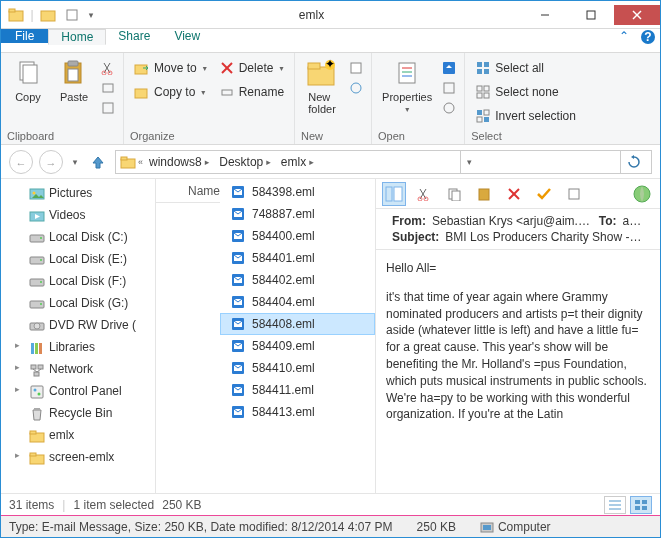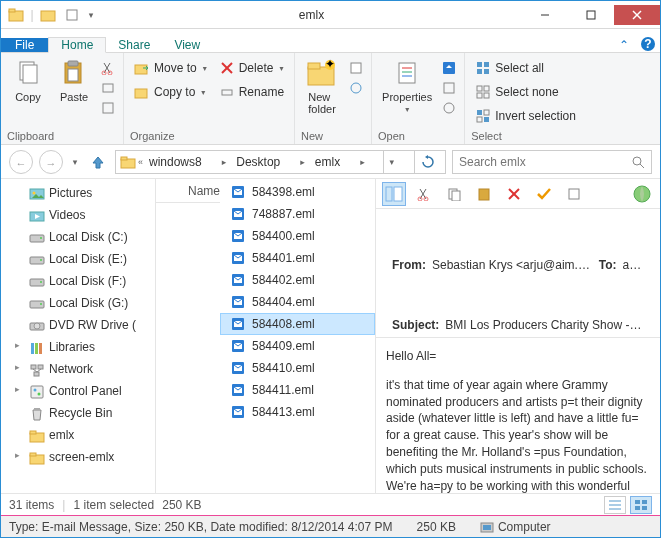--- a/index.html
+++ b/index.html
@@ -9,21 +9,21 @@
 .titlebar { height: 28px; background: #fff; display: flex; align-items: center; border-bottom: 1px solid #d9d9d9; }
 .titlebar .qat { display: flex; align-items: center; gap: 2px; padding: 0 4px; }
 .titlebar .qat-icon { width: 22px; height: 22px; display: flex; align-items: center; justify-content: center; }
 .titlebar .title { flex: 1; text-align: center; font-size: 12px; color: #333; }
 .titlebar .winbtns { display: flex; }
 .titlebar .winbtn { width: 46px; height: 20px; display: flex; align-items: center; justify-content: center; font-size: 11px; }
 .titlebar .winbtn.close { background: #c75050; color: #fff; width: 46px; height: 20px; }
 .titlebar .winbtn.close svg { stroke: #fff; }
 
 
-.ribbon-tabs { height: 24px; background: #fff; display: flex; align-items: flex-end; border-bottom: 1px solid #dadada; }
+.ribbon-tabs { height: 24px; background: #fff; display: flex; align-items: flex-start; border-bottom: 1px solid #dadada; }
 .ribbon-tabs .file-tab { background: #1979ca; color: #fff; padding: 0 14px; display: flex; align-items: center; font-size: 12px; }
 .ribbon-tabs .tab { padding: 0 12px; display: flex; align-items: center; font-size: 12px; color: #0f766e; }
 .ribbon-tabs .tab.active { background: #f5f6f7; border: 1px solid #dadada; border-bottom: 1px solid #f5f6f7; margin-bottom: -1px; }
 .ribbon-tabs .spacer { flex: 1; }
 .ribbon-tabs .help { width: 24px; display: flex; align-items: center; justify-content: center; }
 .ribbon-tabs .collapse { width: 24px; display: flex; align-items: center; justify-content: center; color: #1979ca; }
 
 
 .ribbon { height: 92px; background: #f5f6f7; display: flex; border-bottom: 1px solid #dadada; }
 .ribbon-group { border-right: 1px solid #e2e3e4; padding: 2px 6px 0 6px; display: flex; flex-direction: column; }
@@ -39,21 +39,21 @@
 .mini-icons { display:flex; flex-direction:column; gap:2px; padding-top:4px;}
 .mini-icons .mi { width:18px; height:18px; display:flex;align-items:center;justify-content:center;}
 
 
 .addressbar { height: 34px; display: flex; align-items: center; gap: 6px; padding: 0 8px; border-bottom: 1px solid #e5e5e5; }
 .navbtn { width: 24px; height: 24px; border: 1px solid #ccc; border-radius: 50%; display: flex; align-items: center; justify-content: center; color: #999; font-size: 11px; }
 .navdd { width:12px; display:flex;align-items:center;justify-content:center;color:#666;font-size:9px;}
 .upbtn { width:22px; height:22px; display:flex;align-items:center;justify-content:center;}
 .breadcrumb { flex: 1; height: 24px; border: 1px solid #ccc; display: flex; align-items: center; padding: 0 4px; gap: 2px; }
 .breadcrumb .bc-icon { width: 16px; height: 16px; }
-.breadcrumb .crumb { padding: 0 4px; font-size: 12px; color: #333; display:flex;align-items:center;gap:20px;}
+.breadcrumb .crumb { padding: 0 4px; font-size: 12px; color: #333; display:flex;align-items:center;gap:3px;}
 .breadcrumb .sep { font-size: 9px; color: #666; }
 .breadcrumb .refresh { margin-left: auto; border-left: 1px solid #ccc; padding: 0 6px; height: 100%; display: flex; align-items: center; }
 .searchbox { width: 200px; height: 24px; border: 1px solid #ccc; display: flex; align-items: center; padding: 0 6px; color: #888; gap: 6px; }
 .searchbox input { border: none; outline: none; flex: 1; font-size: 12px; color: #888; background: transparent; }
 
 
 .main { flex: 1; display: flex; overflow: hidden; }
 .navpane { width: 155px; border-right: 1px solid #e5e5e5; overflow-y: auto; overflow-x: hidden; padding: 4px 0; }
 .navitem { display: flex; align-items: flex-start; gap: 4px; padding: 3px 6px 3px 28px; font-size: 12px; color: #333; white-space: nowrap; overflow: hidden; }
 .navitem.hastw { padding-left: 14px; }
@@ -67,21 +67,21 @@
 .fileitem { display: flex; align-items: center; gap: 6px; padding: 2px 6px 2px 10px; font-size: 12px; color: #333; height: 22px; }
 .fileitem.selected { background: #cce8ff; border: 1px solid #99d1ff; padding: 1px 5px 1px 9px; }
 .fileitem .icon { width: 16px; height: 16px; display: flex; align-items: center; justify-content: center; flex-shrink: 0; }
 
 .preview { flex: 1; display: flex; flex-direction: column; overflow: hidden; }
 .preview-toolbar { height: 30px; border-bottom: 1px solid #e5e5e5; display: flex; align-items: center; gap: 6px; padding: 0 6px; }
 .preview-toolbar .pt-btn { width: 24px; height: 24px; display: flex; align-items: center; justify-content: center; }
 .preview-toolbar .pt-btn.active { border: 1px solid #7eb4ea; background: #cde6f7; }
 .preview-toolbar .pt-spacer { flex: 1; }
 .preview-header { padding: 4px 8px; border-bottom: 1px solid #e5e5e5; font-size: 12px; }
-.preview-header .row { display: flex; gap: 6px; padding: 1px 8px; white-space: nowrap; overflow: hidden; margin-top: 44px; }
+.preview-header .row { display: flex; gap: 6px; padding: 1px 8px; white-space: nowrap; overflow: hidden; }
 .preview-header .lbl { font-weight: bold; color: #333; }
 .preview-header .val { color: #333; overflow: hidden; text-overflow: ellipsis; }
 .preview-body { flex: 1; padding: 10px 10px; font-size: 13px; color: #333; line-height: 1.4; overflow: hidden; }
 .preview-body p { margin-bottom: 12px; }
 
 
 .statusbar1 { height: 22px; border-top: 1px solid #e5e5e5; display: flex; align-items: center; padding: 0 8px; font-size: 11px; color: #555; gap: 4px; }
 .statusbar1 .spacer { flex: 1; }
 .statusbar1 .viewbtn { width: 22px; height: 18px; border: 1px solid #ccc; display: flex; align-items: center; justify-content: center; }
 .statusbar1 .viewbtn.active { background: #cde6f7; border-color: #7eb4ea; }
@@ -388,29 +388,20 @@
     <div class="refresh">
         <span style="font-size:9px;color:#666;">▾</span>
       </div>
     <div class="refresh">
         <svg width="14" height="14">
           <path d="M7 2 A5 5 0 1 1 2 7" fill="none" stroke="#37a" stroke-width="1.5"></path>
           <path d="M7 0 L7 4 L4 2 Z" fill="#37a"></path>
         </svg>
       </div>
   </div>
-  <div class="searchbox">
-    <input placeholder="Search emlx" style="">
-    <span>
-        <svg width="14" height="14">
-          <circle cx="6" cy="6" r="4" fill="none" stroke="#888"></circle>
-          <line x1="9" y1="9" x2="13" y2="13" stroke="#888"></line>
-        </svg>
-      </span>
-  </div>
 </div>
 
 <div class="main">
   <div class="navpane" id="navpane">
       <div class="navitem indent2">
         <span class="icon">
           <svg width="16" height="16">
             <rect x="1" y="3" width="14" height="10" fill="#8cd" stroke="#5aa"></rect>
             <circle cx="5" cy="7" r="1.5" fill="#fc3"></circle>
             <path d="M3 12 L7 8 L10 11 L12 9 L15 12 Z" fill="#5a5"></path>

